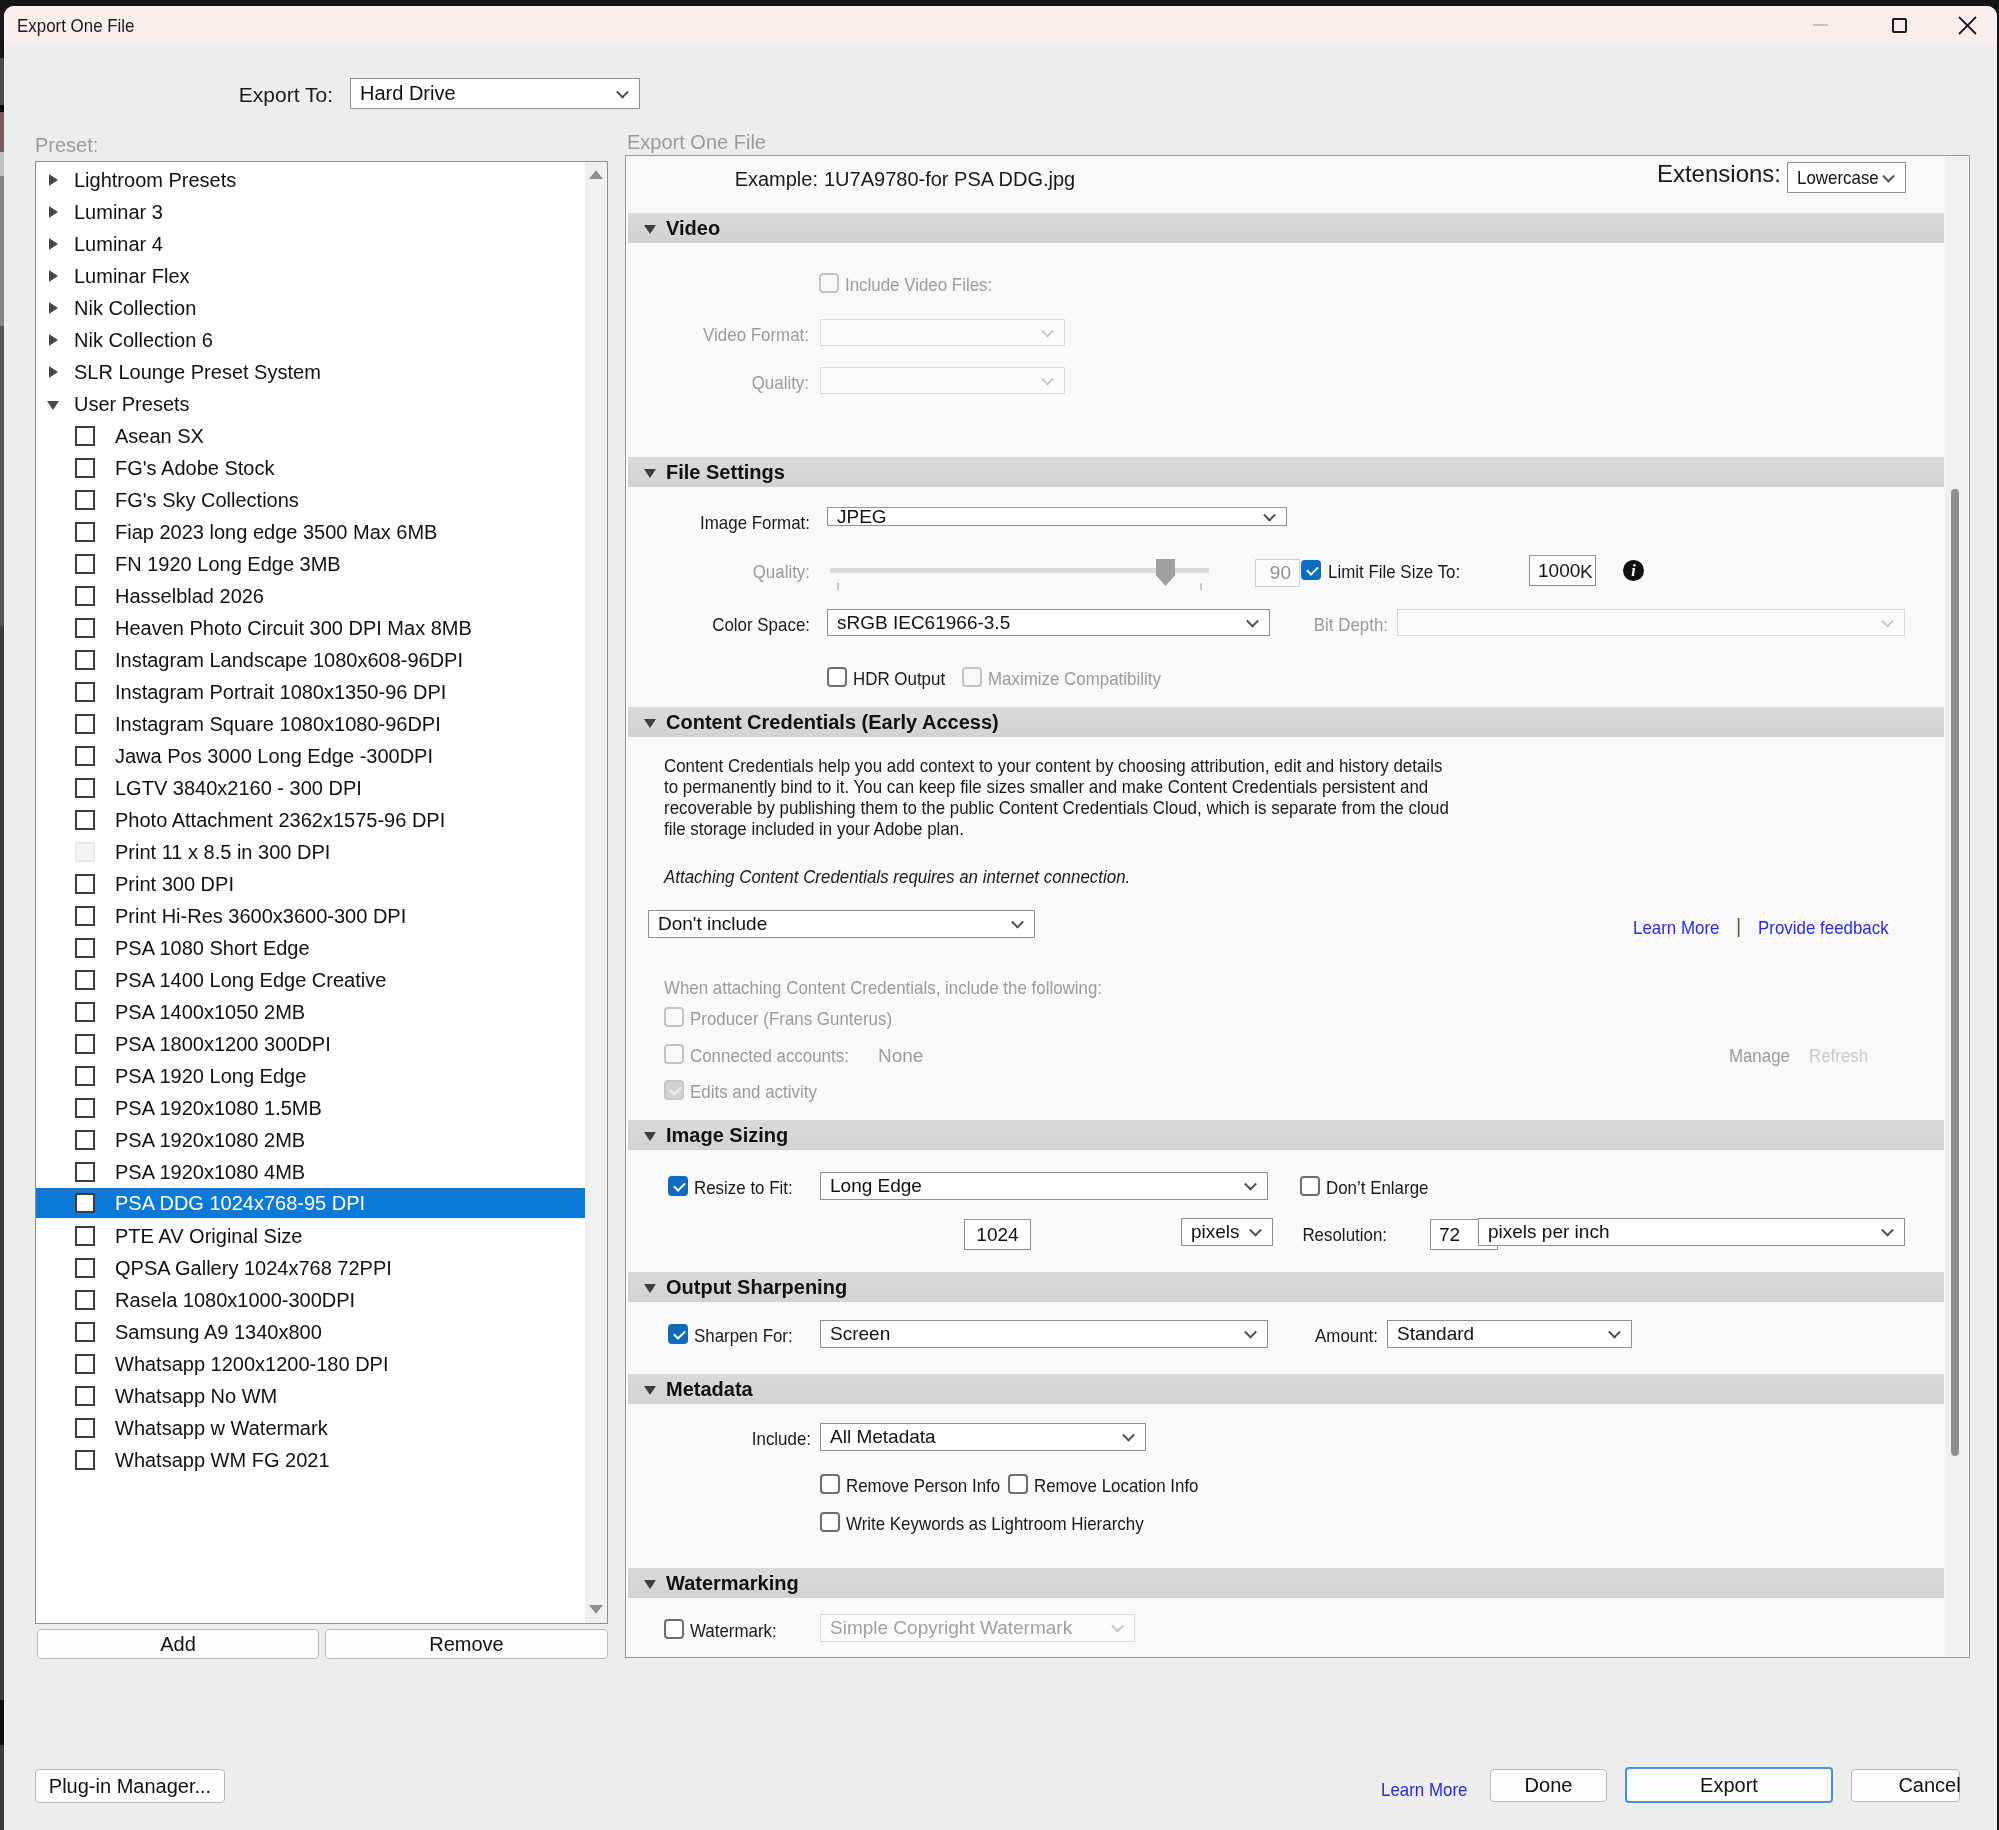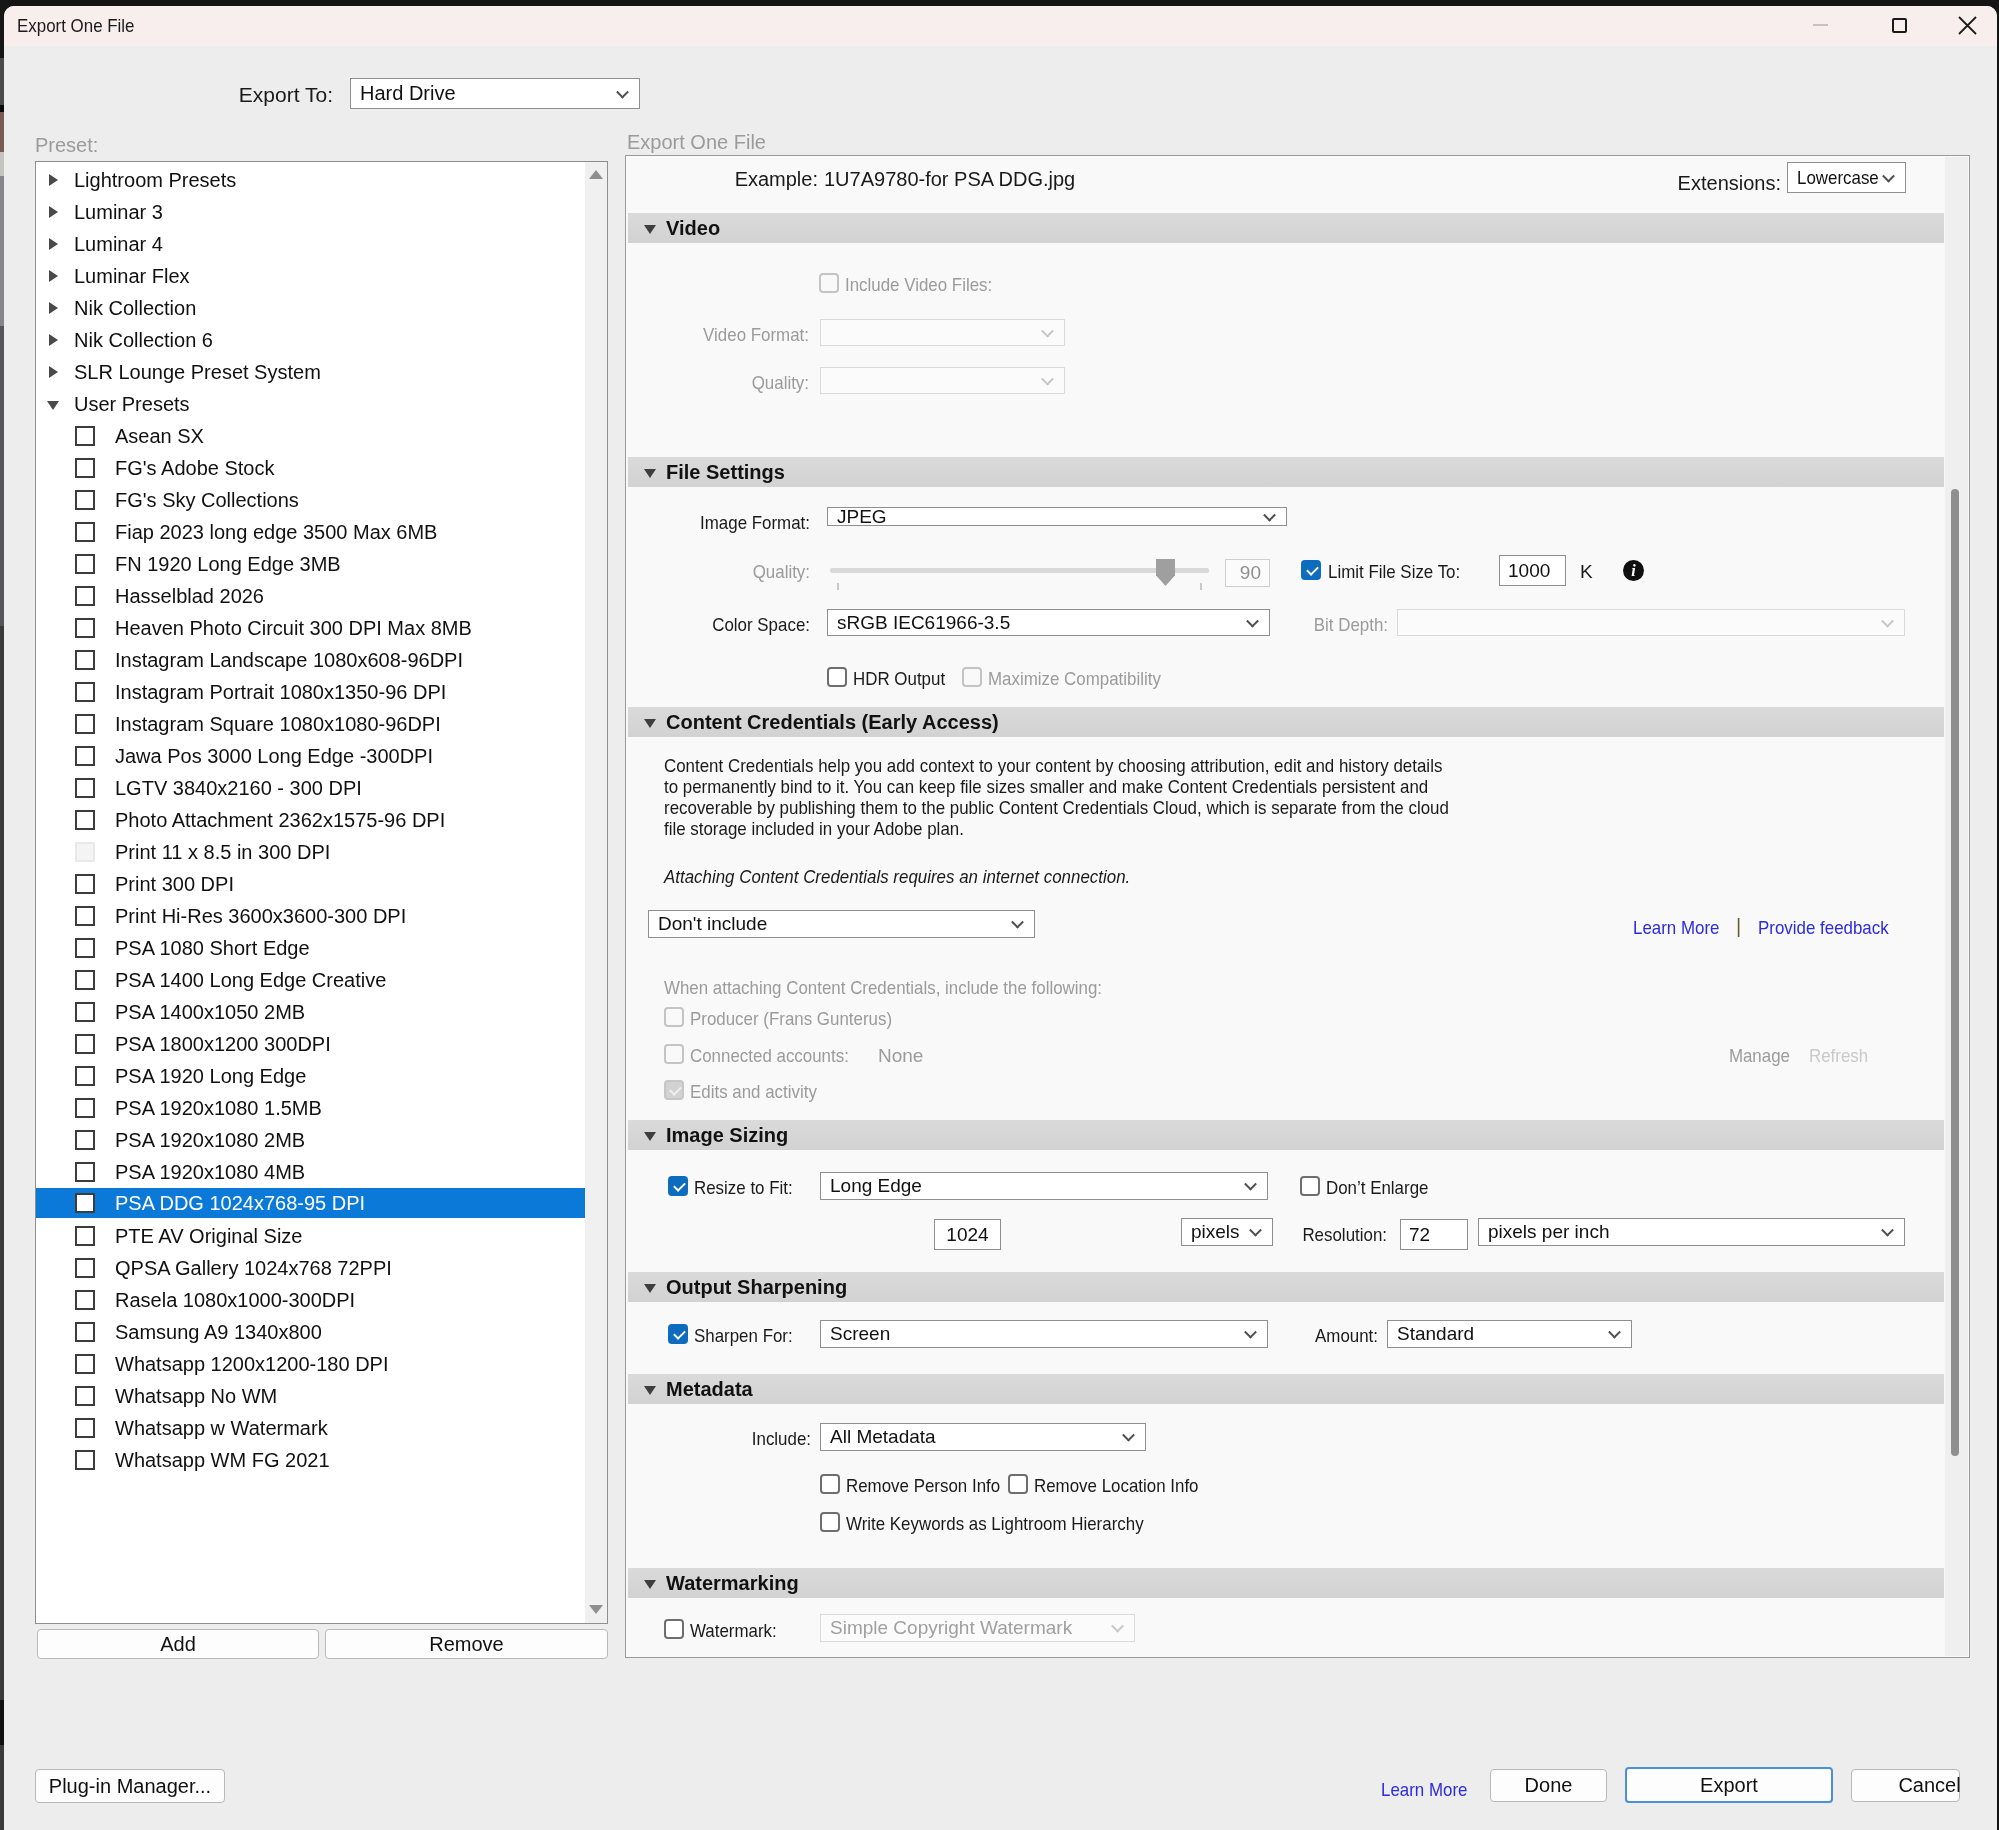--- a/index.html
+++ b/index.html
@@ -44,21 +44,21 @@
   
   .dd { background:#fff; border:1px solid #8f8f8f; display:flex; align-items:center;
         padding:0 34px 0 9px; font-size:19px; color:#111; position:absolute; }
   .dd .chev { position:absolute; right:12px; top:50%; width:9px; height:9px;
               border-right:2px solid #4f4f4f; border-bottom:2px solid #4f4f4f;
               transform:translateY(-70%) rotate(45deg); }
   .dd.disabled { background:#fbfbfb; border-color:#dadada; color:#a8a8a8; }
   .dd.disabled .chev { border-color:#c7c7c7; }
   .dd.dimtext { color:#a0a0a0; }
   .inp { background:#fff; border:1px solid #8f8f8f; font-size:19px; color:#111;
-         display:flex; align-items:center; padding:0 8px; position:absolute; }
+         display:flex; align-items:center; padding:0 8px; position:absolute;margin-left:30px; }
   .inp.dim { border-color:#cfcfcf; background:#fbfbfb; color:#8f8f8f; justify-content:flex-end; }
 
   
   .cb { width:20px; height:20px; border:2px solid #6e6e6e; border-radius:4px; background:#fff; position:absolute; }
   .cb.blue { background:#0d6cbe; border-color:#0d6cbe; }
   .cb.blue::after { content:''; position:absolute; left:4px; top:4px; width:9px; height:5px;
                     border-left:2px solid #fff; border-bottom:2px solid #fff; transform:rotate(-45deg); }
   .cb.dis { border-color:#c4c4c4; background:#f9f9f9; }
   .cb.graychecked { background:#d2d2d2; border-color:#c6c6c6; }
   .cb.graychecked::after { content:''; position:absolute; left:4px; top:4px; width:9px; height:5px;
@@ -320,21 +320,21 @@
 <div class="btn" style="left:37px; top:1629px; width:282px; height:30px;">Add</div>
 <div class="btn" style="left:325px; top:1629px; width:283px; height:30px;">Remove</div>
 
 <div class="abs lbl gray" style="left:627px; top:131px; font-size:20px;">Export One File</div>
 <div class="abs" id="right-panel"></div>
 <div class="abs" id="rp-scroll-track"></div>
 <div class="abs" id="rp-scroll-thumb"></div>
 
 <div class="abs lbl r" style="left:660px; top:168px; width:158px; font-size:20px;">Example:</div>
 <div class="abs lbl" style="left:824px; top:168px; font-size:20px;">1U7A9780-for PSA DDG.jpg</div>
-<div class="abs lbl r" style="left:1620px; top:172px; width:161px; font-size:20px;">Extensions:</div>
+<div class="abs lbl r" style="left:1620px; top:160px; width:161px; font-size:24px;">Extensions:</div>
 <div class="dd" style="left:1787px; top:162px; width:119px; height:31px;">
   <span class="sx">Lowercase</span>
   <i class="chev"></i>
 </div>
 
 <div class="band" style="top:213px;">
   <i class="tri"></i>
   <span>Video</span>
 </div>
 <span class="cb dis" style="left:819px; top:273px;"></span>

